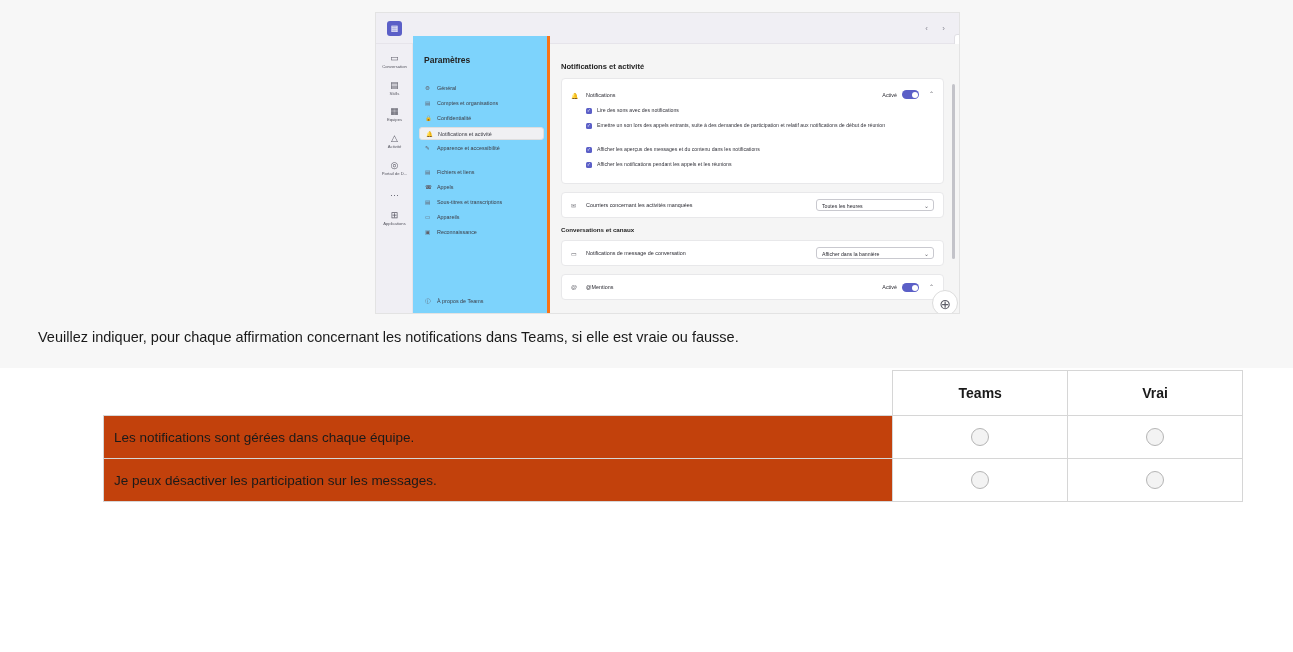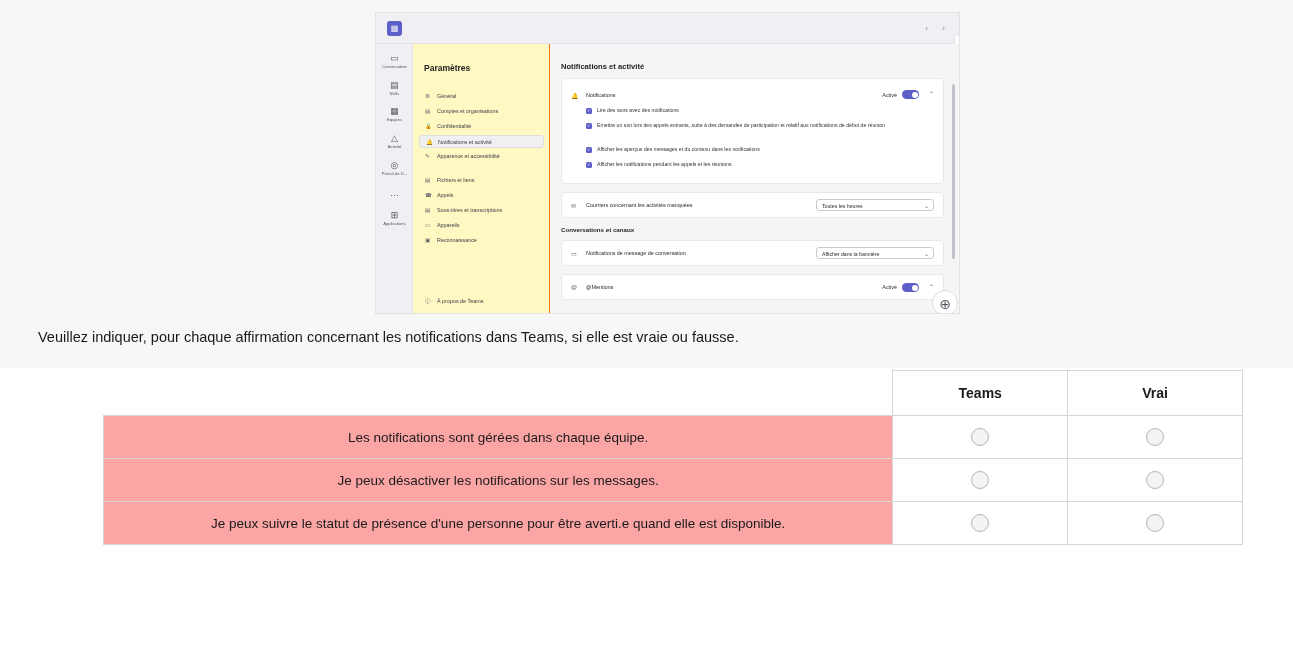--- a/index.html
+++ b/index.html
@@ -106,24 +106,24 @@
     font-size: 4.2px;
     line-height: 6px;
     color: #55555f;
     white-space: nowrap;
     overflow: hidden;
   }
 
   
   .shot-settings {
     position: absolute;
-    left: 37px; top: 31px;
+    left: 37px; top: 23px;
     width: 137px; bottom: 0;
-    background: #fef9c3;
-    border-right: 1px solid #f97316;
+    background: #7dd3fc;
+    border-right: 3px solid #f97316;
     box-sizing: border-box;
   }
   .settings-title {
     position: absolute;
     left: 11px; top: 19px;
     font-size: 8.5px;
     font-weight: bold;
     color: #242424;
   }
   .set-item {
@@ -307,22 +307,22 @@
     height: 45px;
     text-align: center;
     font-weight: bold;
     font-size: 14px;
     background: #ffffff;
     border-bottom: 1px solid #d6d6d6;
   }
   .tbl tbody td.stmt {
     height: 43px;
     padding: 0 10px;
-    text-align: center;
-    background: #fca5a5;
+    text-align: left;
+    background: #c2410c;
   }
   .tbl tbody td.opt {
     text-align: center;
     background: #ffffff;
   }
   .radio {
     display: inline-block;
     width: 16px; height: 16px;
     border-radius: 50%;
     border: 1px solid #b5b5b5;
@@ -504,25 +504,20 @@
         <th class="hdr">Vrai</th>
       </tr>
     </thead>
     <tbody>
       <tr>
         <td class="stmt">Les notifications sont gérées dans chaque équipe.</td>
         <td class="opt"><span class="radio"></span></td>
         <td class="opt"><span class="radio"></span></td>
       </tr>
       <tr>
-        <td class="stmt">Je peux désactiver les notifications sur les messages.</td>
-        <td class="opt"><span class="radio"></span></td>
-        <td class="opt"><span class="radio"></span></td>
-      </tr>
-      <tr>
-        <td class="stmt">Je peux suivre le statut de présence d'une personne pour être averti.e quand elle est disponible.</td>
+        <td class="stmt">Je peux désactiver les participation sur les messages.</td>
         <td class="opt"><span class="radio"></span></td>
         <td class="opt"><span class="radio"></span></td>
       </tr>
     </tbody>
   </table>
 
 </div>
 
 </body></html>

